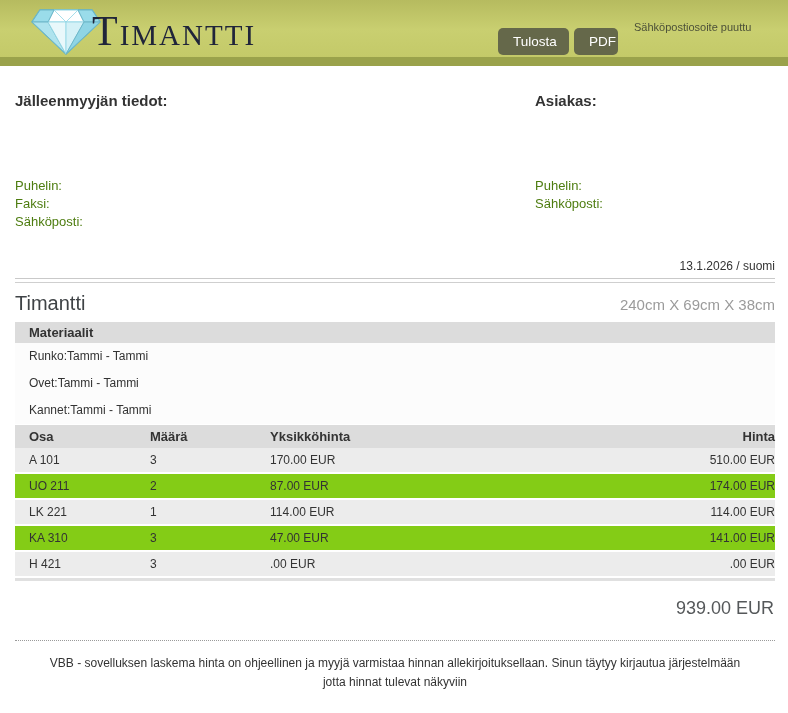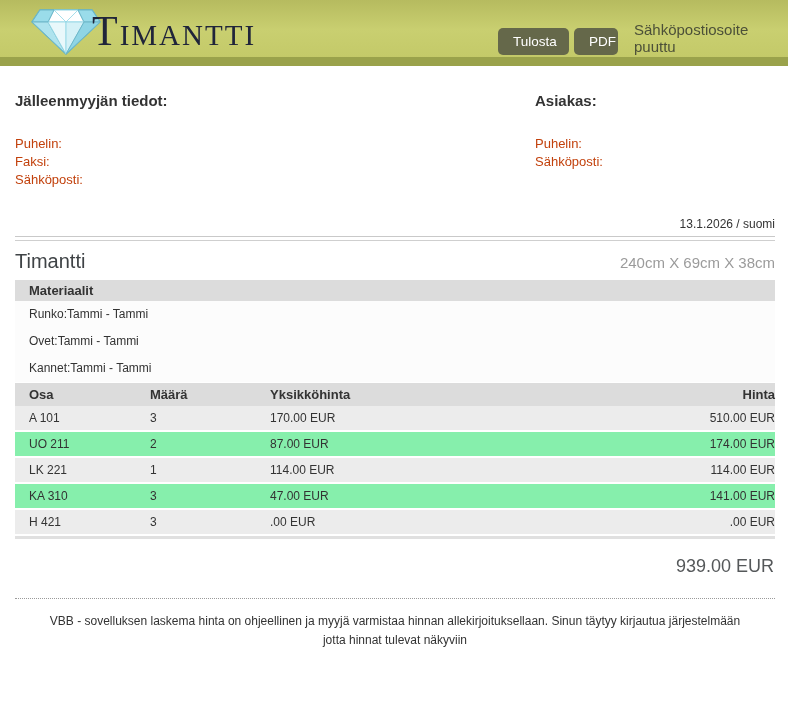--- a/index.html
+++ b/index.html
@@ -28,48 +28,48 @@
   .hdr-btn {
     position:absolute; top:28px; height:27px;
     background:#65684a; color:#fff; border:none; border-radius:5px;
     font-family:"Liberation Sans",sans-serif; font-size:13.5px;
     padding:0 15px; cursor:pointer;
   }
   .btn-print { left:498px; width:71px; }
   .btn-pdf   { left:574px; width:44px; }
   .email-missing {
     position:absolute; left:634px; top:21px;
-    font-size:15px; color:#4c5038;
+    font-size:11px; color:#4c5038;
   }
   
   .content { padding:26px 13px 0 15px; }
   .two-col { display:flex; }
   .col-left { width:520px; }
   .col-right { flex:1; }
   .section-title { font-size:15px; font-weight:bold; color:#333; }
-  .contacts { margin-top:26px; font-size:13px; color:#c2410c; line-height:18px; }
+  .contacts { margin-top:68px; font-size:13px; color:#4d7c0f; line-height:18px; }
   .date-row { text-align:right; font-size:12px; color:#333; margin-top:28px; }
   .dbl-divider {
     margin-top:5px; height:5px;
     border-top:1px solid #c9c9c9; border-bottom:1px solid #cfcfcf;
   }
   .product-row { display:flex; align-items:baseline; margin-top:9px; }
   .product-name { font-size:20px; color:#3f4346; flex:1; }
   .product-dims { font-size:15px; color:#9b9b9b; }
   
   .band {
     margin-top:7px; background:#dcdcdc; padding:3px 14px;
     font-size:13px; font-weight:bold; color:#333;
   }
   .mat-row { padding:6px 14px 7px 14px; font-size:12px; color:#333; background:#fcfcfc; }
   
   .parts-head { display:flex; margin-top:1px; background:#dcdcdc; padding:4px 0; font-size:13px; font-weight:bold; color:#333; }
   .parts-row  { display:flex; padding:5px 0; font-size:12px; color:#333; border-bottom:2px solid #fff; }
   .parts-row.odd  { background:#ececec; }
-  .parts-row.even { background:#86efac; }
+  .parts-row.even { background:#84cc16; }
   .c-osa   { width:135px; padding-left:14px; }
   .c-maara { width:120px; }
   .c-yks   { flex:1; }
   .c-hinta { width:140px; text-align:right; }
   .parts-bottom { height:3px; background:#e0e0e0; }
   .total-row { text-align:right; font-size:18px; color:#55585a; margin:17px 1px 21px 0; }
   .dotted-divider { border-top:1px dotted #9a9a9a; }
   .disclaimer {
     margin:13px auto 0 auto; width:700px; text-align:center;
     font-size:12px; color:#333; line-height:19px;

